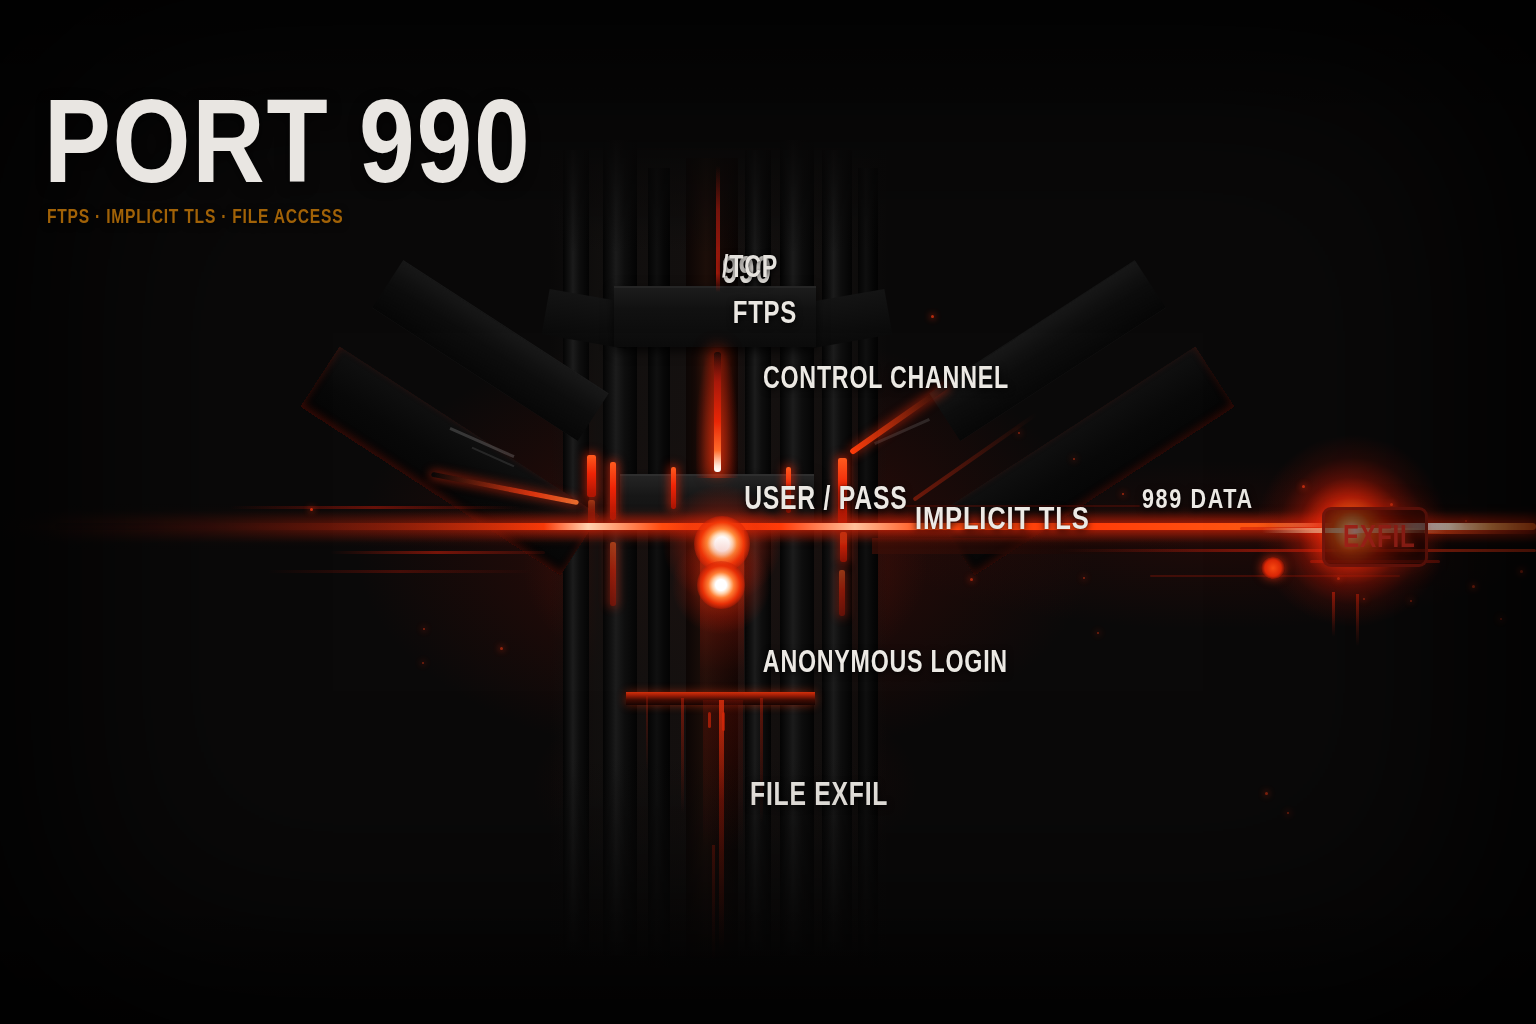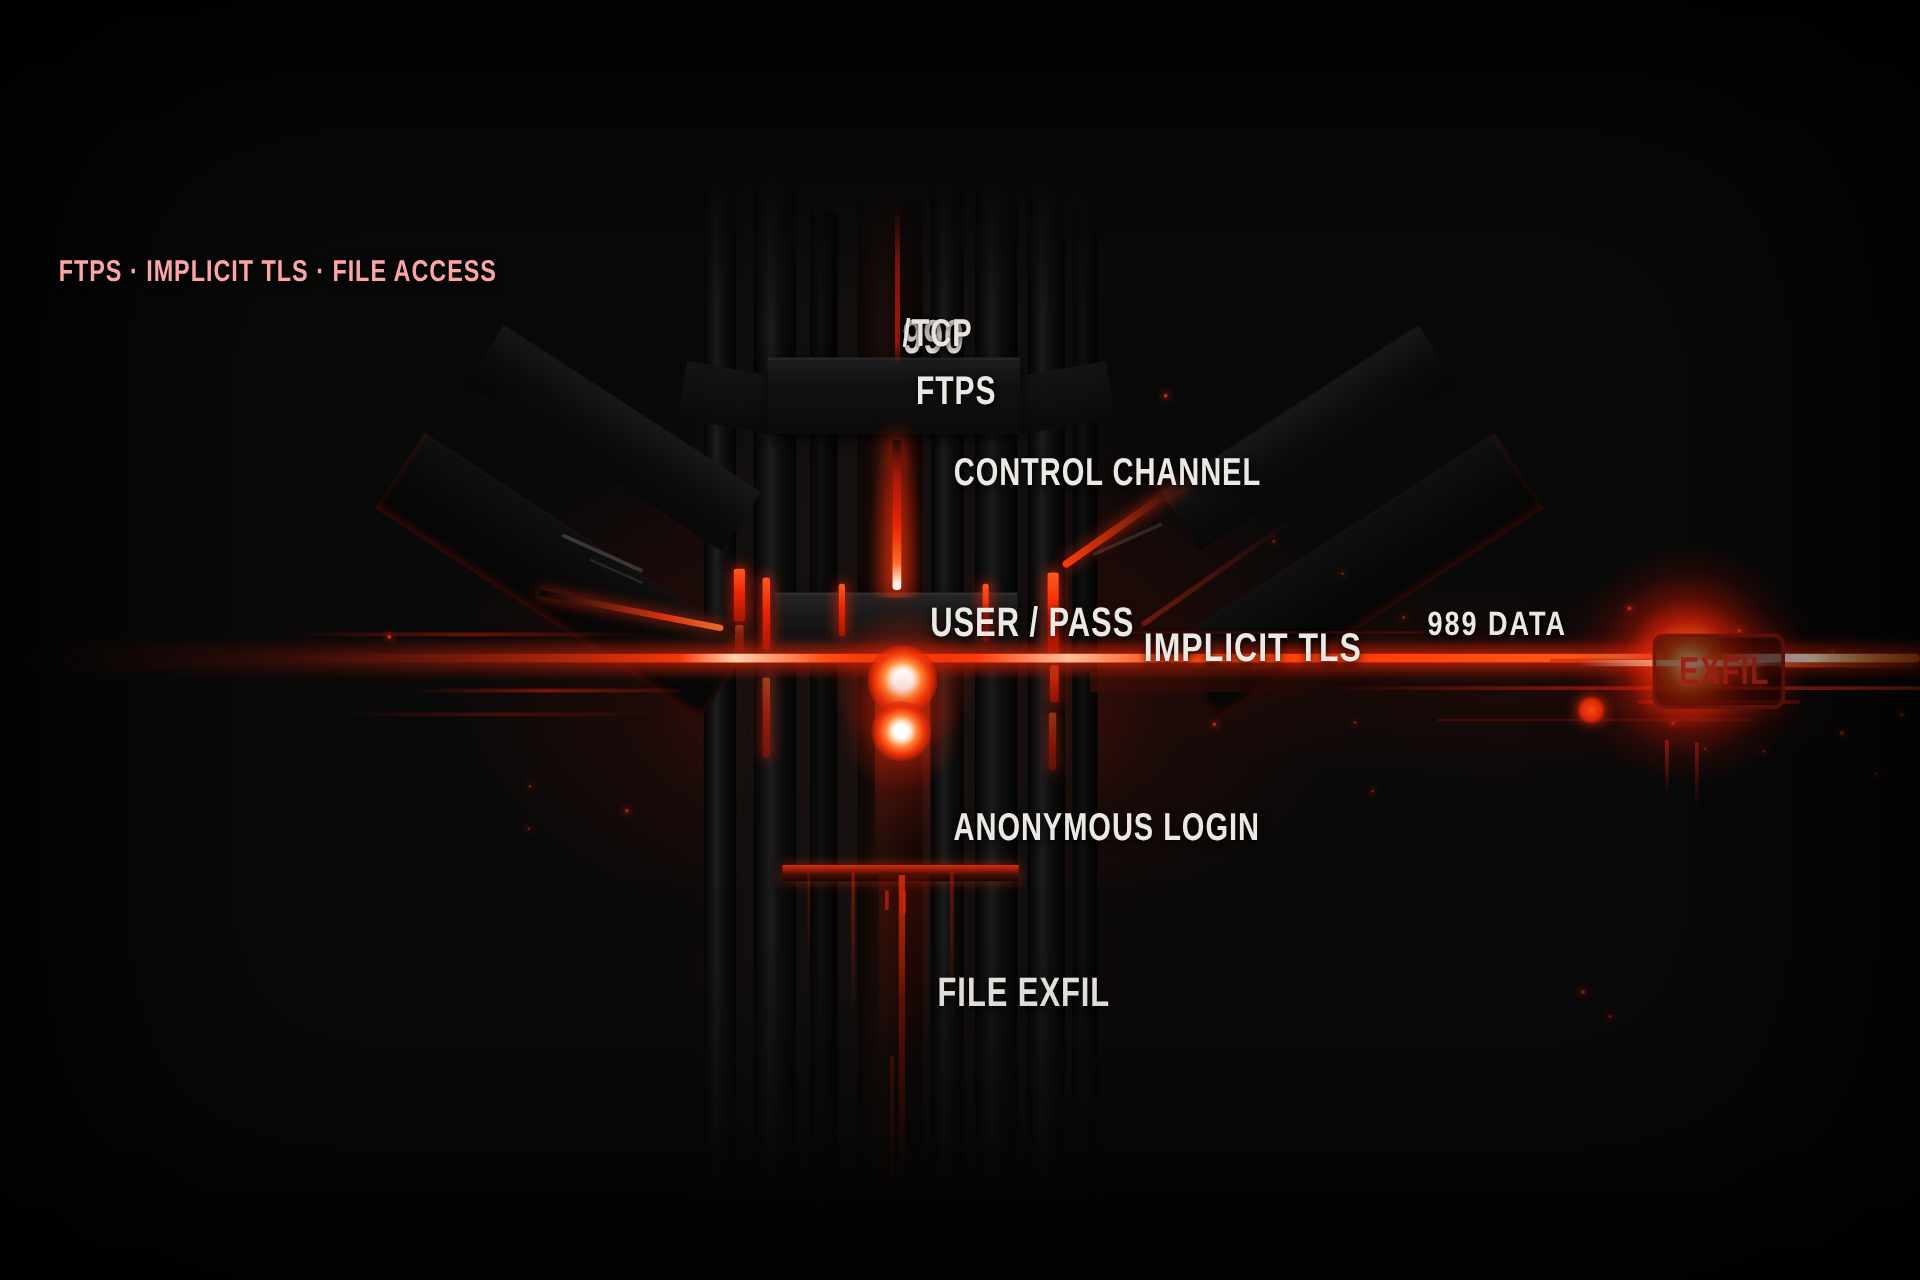--- a/index.html
+++ b/index.html
@@ -173,21 +173,21 @@
   #lab-tls .t{transform:scaleX(.8);}
   #lab-989{left:1142px;top:486px;font-size:27px;}
   #lab-989 .t{transform:scaleX(.8);letter-spacing:2px;}
   #lab-anon{left:722px;top:646px;font-size:31px;}
   #lab-fx{left:727px;top:777px;font-size:33px;}
 
   
   #title{left:44px;top:82px;z-index:9;font-size:118px;font-weight:bold;color:#e9e6e2;
     line-height:1;white-space:nowrap;letter-spacing:2px;text-shadow:0 3px 14px rgba(0,0,0,.6);}
   #title .t{position:static;display:inline-block;transform:scaleX(.85);transform-origin:left top;}
-  #subtitle{left:47px;top:206px;z-index:9;font-size:24px;font-weight:bold;color:#fca5a5;
+  #subtitle{left:47px;top:206px;z-index:9;font-size:20px;font-weight:bold;color:#a16207;
     line-height:1;white-space:nowrap;letter-spacing:1px;text-shadow:0 2px 8px rgba(0,0,0,.7);}
   #subtitle .t{position:static;display:inline-block;transform:scaleX(.78);transform-origin:left top;}
 
   
   #vignette{left:0;top:0;width:1536px;height:1024px;z-index:8;pointer-events:none;
     box-shadow:inset 0 0 220px 70px rgba(0,0,0,.88);
     background:linear-gradient(180deg,rgba(0,0,0,.35) 0%,rgba(0,0,0,0) 12%,rgba(0,0,0,0) 88%,rgba(0,0,0,.4) 100%);}
 </style>
 </head>
 <body>
@@ -328,17 +328,20 @@
   </div>
   <div class="lbl ctr" id="lab-anon">
     <span class="t">ANONYMOUS LOGIN</span>
   </div>
   <div class="lbl ctr" id="lab-fx">
     <span class="t">FILE EXFIL</span>
   </div>
 
   <div id="vignette"></div>
 
+  <div id="title">
+    <span class="t">PORT 990</span>
+  </div>
   <div id="subtitle">
     <span class="t">FTPS · IMPLICIT TLS · FILE ACCESS</span>
   </div>
 
 </div>
 
 </body></html>

